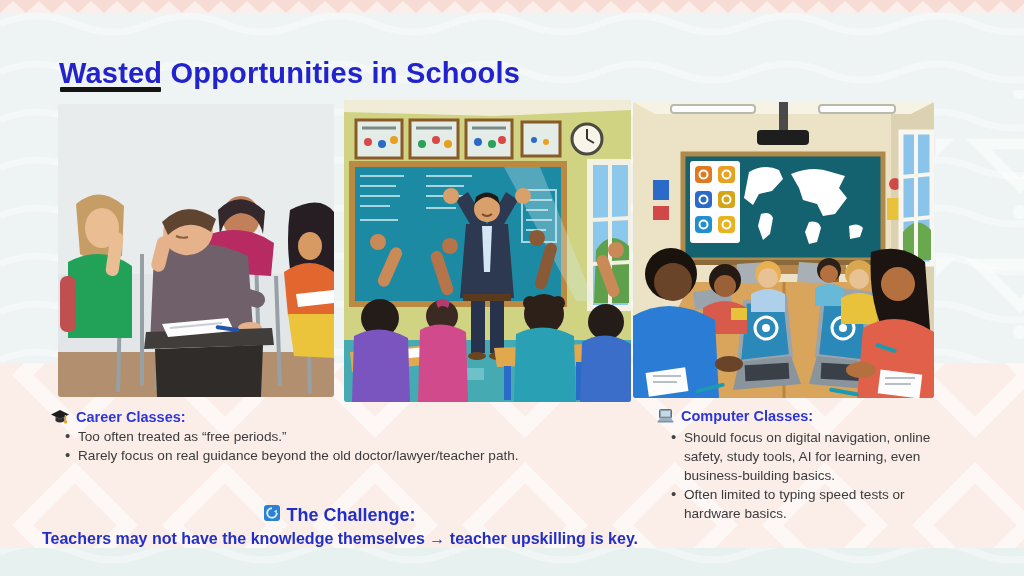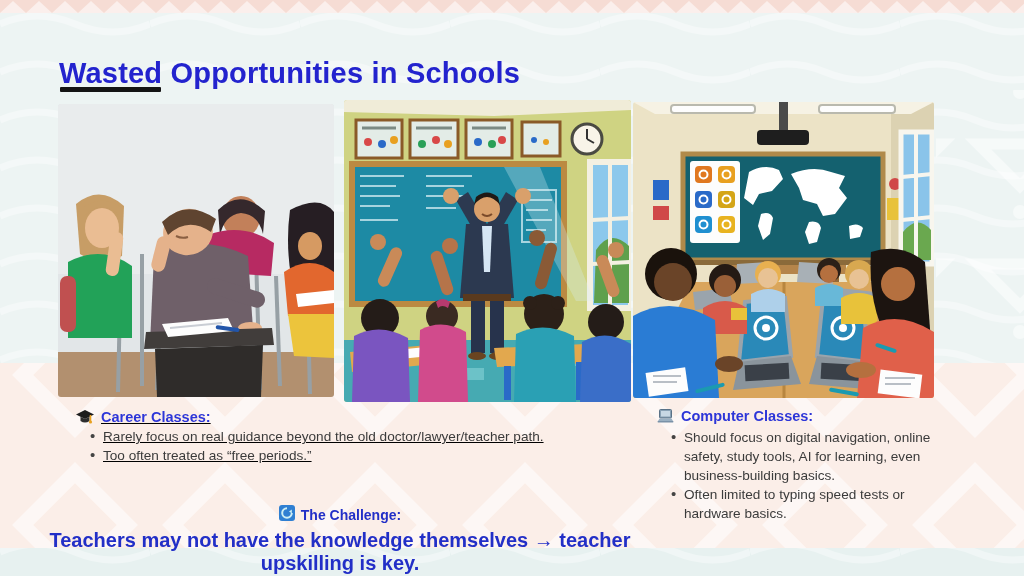--- a/index.html
+++ b/index.html
@@ -31,28 +31,28 @@
   .sec-head{display:flex;align-items:center;gap:7px;font-size:14.5px;font-weight:600;color:#2d36d8;}
   .sec-head .ic{display:inline-flex;flex:0 0 auto;}
   .bullets{margin:5px 0 0 0;padding:0 0 0 14px;list-style:none;}
   .bullets li{
     position:relative;padding-left:13px;margin:0 0 4.5px 0;
     font-size:13.6px;line-height:14.8px;color:#3b3b3b;
   }
   .bullets li::before{
     content:"•";position:absolute;left:0;top:-1px;color:#444;font-size:15px;
   }
-  .career{left:76px;top:409px;width:580px;text-decoration:underline;}
+  .career{left:51px;top:409px;width:580px;}
   .computer{left:657px;top:408px;width:305px;}
   .computer .bullets li{line-height:18.8px;margin-bottom:1px;}
   .computer .bullets{width:292px;}
 
   .challenge{left:40px;top:505px;width:600px;text-align:center;color:#222fc7;}
-  .ch-head{display:inline-flex;align-items:center;gap:6px;font-size:14px;font-weight:700;}
-  .ch-text{margin-top:4px;font-size:20px;font-weight:700;}
+  .ch-head{display:inline-flex;align-items:center;gap:6px;font-size:18px;font-weight:700;}
+  .ch-text{margin-top:4px;font-size:16px;font-weight:700;}
 </style>
 </head>
 <body>
 
 <div class="slide">
 
   <svg class="bg-pattern" width="1024" height="576" aria-hidden="true">
     <defs>
       <pattern id="zig" width="26" height="13" patternUnits="userSpaceOnUse">
         <path d="M0 13 L13 1 L26 13 Z" fill="#ffffff" opacity="0.55"></path>
@@ -360,22 +360,22 @@
         <svg width="18" height="15" viewBox="0 0 18 15">
           <polygon points="9,0 18,4.5 9,9 0,4.5" fill="#1d1d1d"></polygon>
           <path d="M4.5 6.8 L4.5 11 Q9 14 13.5 11 L13.5 6.8 L9 9 Z" fill="#2e2e2e"></path>
           <path d="M14.5 5 L14.5 11" stroke="#e8a020" stroke-width="1.6"></path>
           <circle cx="14.5" cy="12" r="1.6" fill="#e8a020"></circle>
         </svg>
       </span>
       <span>Career Classes:</span>
     </div>
     <ul class="bullets">
+      <li>Too often treated as “free periods.”</li>
       <li>Rarely focus on real guidance beyond the old doctor/lawyer/teacher path.</li>
-      <li>Too often treated as “free periods.”</li>
     </ul>
   </section>
 
   <section class="section computer">
     <div class="sec-head">
       <span class="ic">
         <svg width="17" height="14" viewBox="0 0 17 14">
           <rect x="2.5" y="0.5" width="12" height="8.5" rx="1" fill="#8aa2b5" stroke="#5a7287" stroke-width="1"></rect>
           <rect x="4" y="2" width="9" height="5.5" fill="#c8d8e4"></rect>
           <polygon points="1,12 16,12 14.5,9.5 2.5,9.5" fill="#9ab0c2"></polygon>

